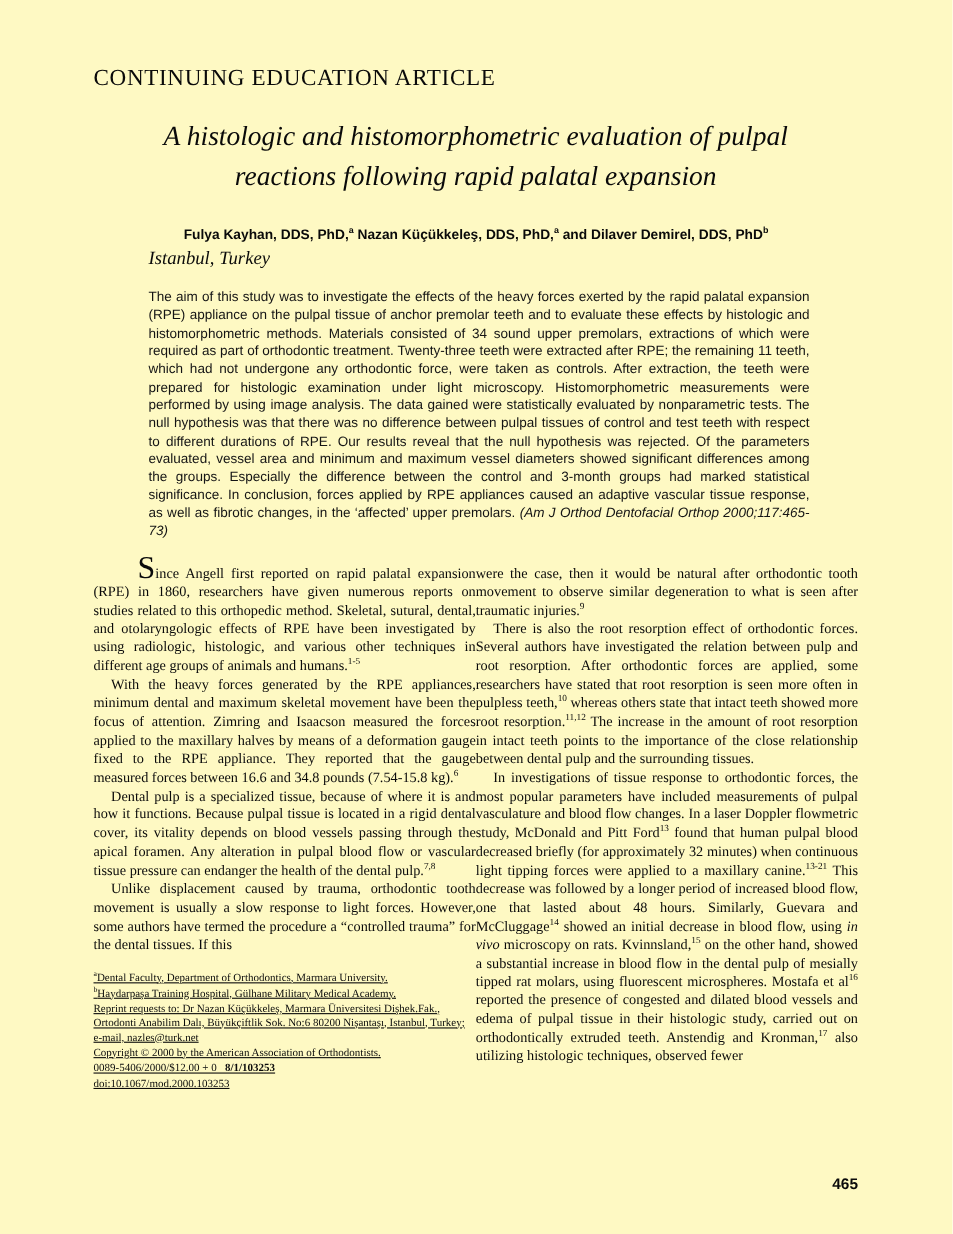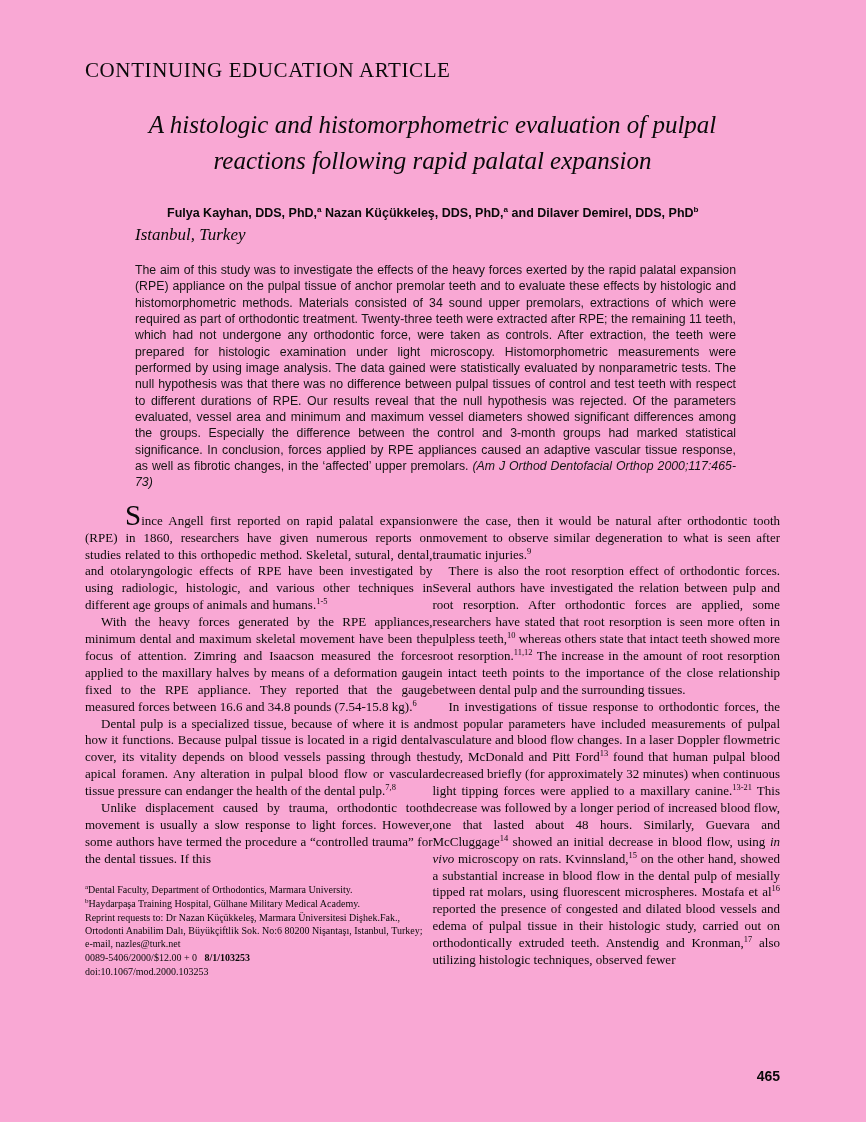--- a/index.html
+++ b/index.html
@@ -1,18 +1,18 @@
 <!DOCTYPE html>
 <html><head>
 <meta charset="utf-8">
 <style>
   * { margin: 0; padding: 0; box-sizing: border-box; }
   html, body { background: #ffffff; }
   .page {
-    width: 866px; height: 1122px; position: relative; background: #f9a8d4;
+    width: 866px; height: 1122px; position: relative; background: #fef9c3;
     padding: 58px 86px 0 85px; color: #0a0a0a; overflow: hidden;
     font-family: "Liberation Serif", serif;
   }
   .section-label {
     font-size: 21px; letter-spacing: 0.6px; margin-bottom: 24px; font-weight: normal;
   }
   .title-block { margin-bottom: 28px; }
   .title-line {
     font-style: italic; font-weight: normal; font-size: 25px; line-height: 1.42; text-align: center;
   }
@@ -30,21 +30,21 @@
   .columns { display: flex; margin-top: 22px; }
   .col { flex: 1; min-width: 0; font-size: 13px; line-height: 1.3; text-align: justify; }
   .para { text-indent: 16px; }
   .para.first { text-indent: 40px; }
   .para.noindent { text-indent: 0; }
   sup { font-size: 0.65em; line-height: 0; vertical-align: super; }
   .dropcap { font-size: 29px; line-height: 0; font-weight: normal; }
   .footnotes {
     margin-top: 15px; font-size: 10px; line-height: 1.3; text-align: left;
   }
-  .fn { margin-bottom: 1px; }
+  .fn { margin-bottom: 1px; text-decoration: underline; }
   .fn sup { font-size: 0.7em; }
   .page-number {
     position: absolute; right: 86px; bottom: 38px;
     font-family: "Liberation Sans", sans-serif; font-weight: bold; font-size: 14px;
   }
 </style>
 </head>
 <body>
 
 <div class="page">
@@ -67,20 +67,21 @@
     <div class="col">
       <p class="para first"><span class="dropcap">S</span>ince Angell first reported on rapid palatal expansion (RPE) in 1860, researchers have given numerous reports on studies related to this orthopedic method. Skeletal, sutural, dental, and otolaryngologic effects of RPE have been investigated by using radiologic, histologic, and various other techniques in different age groups of animals and humans.<sup>1-5</sup></p>
       <p class="para">With the heavy forces generated by the RPE appliances, minimum dental and maximum skeletal movement have been the focus of attention. Zimring and Isaacson measured the forces applied to the maxillary halves by means of a deformation gauge fixed to the RPE appliance. They reported that the gauge measured forces between 16.6 and 34.8 pounds (7.54-15.8 kg).<sup>6</sup></p>
       <p class="para">Dental pulp is a specialized tissue, because of where it is and how it functions. Because pulpal tissue is located in a rigid dental cover, its vitality depends on blood vessels passing through the apical foramen. Any alteration in pulpal blood flow or vascular tissue pressure can endanger the health of the dental pulp.<sup>7,8</sup></p>
       <p class="para">Unlike displacement caused by trauma, orthodontic tooth movement is usually a slow response to light forces. However, some authors have termed the procedure a “controlled trauma” for the dental tissues. If this</p>
 
       <div class="footnotes">
         <p class="fn"><sup>a</sup>Dental Faculty, Department of Orthodontics, Marmara University.</p>
         <p class="fn"><sup>b</sup>Haydarpaşa Training Hospital, Gülhane Military Medical Academy.</p>
         <p class="fn">Reprint requests to: Dr Nazan Küçükkeleş, Marmara Üniversitesi Dişhek.Fak., Ortodonti Anabilim Dalı, Büyükçiftlik Sok. No:6 80200 Nişantaşı, Istanbul, Turkey; e-mail, nazles@turk.net</p>
+        <p class="fn">Copyright © 2000 by the American Association of Orthodontists.</p>
         <p class="fn">0089-5406/2000/$12.00 + 0&nbsp;&nbsp;&nbsp;<b>8/1/103253</b></p>
         <p class="fn">doi:10.1067/mod.2000.103253</p>
       </div>
     </div>
 
     <div class="col">
       <p class="para noindent">were the case, then it would be natural after orthodontic tooth movement to observe similar degeneration to what is seen after traumatic injuries.<sup>9</sup></p>
       <p class="para">There is also the root resorption effect of orthodontic forces. Several authors have investigated the relation between pulp and root resorption. After orthodontic forces are applied, some researchers have stated that root resorption is seen more often in pulpless teeth,<sup>10</sup> whereas others state that intact teeth showed more root resorption.<sup>11,12</sup> The increase in the amount of root resorption in intact teeth points to the importance of the close relationship between dental pulp and the surrounding tissues.</p>
       <p class="para">In investigations of tissue response to orthodontic forces, the most popular parameters have included measurements of pulpal vasculature and blood flow changes. In a laser Doppler flowmetric study, McDonald and Pitt Ford<sup>13</sup> found that human pulpal blood decreased briefly (for approximately 32 minutes) when continuous light tipping forces were applied to a maxillary canine.<sup>13-21</sup> This decrease was followed by a longer period of increased blood flow, one that lasted about 48 hours. Similarly, Guevara and McCluggage<sup>14</sup> showed an initial decrease in blood flow, using <i>in vivo</i> microscopy on rats. Kvinnsland,<sup>15</sup> on the other hand, showed a substantial increase in blood flow in the dental pulp of mesially tipped rat molars, using fluorescent microspheres. Mostafa et al<sup>16</sup> reported the presence of congested and dilated blood vessels and edema of pulpal tissue in their histologic study, carried out on orthodontically extruded teeth. Anstendig and Kronman,<sup>17</sup> also utilizing histologic techniques, observed fewer</p>
     </div>

